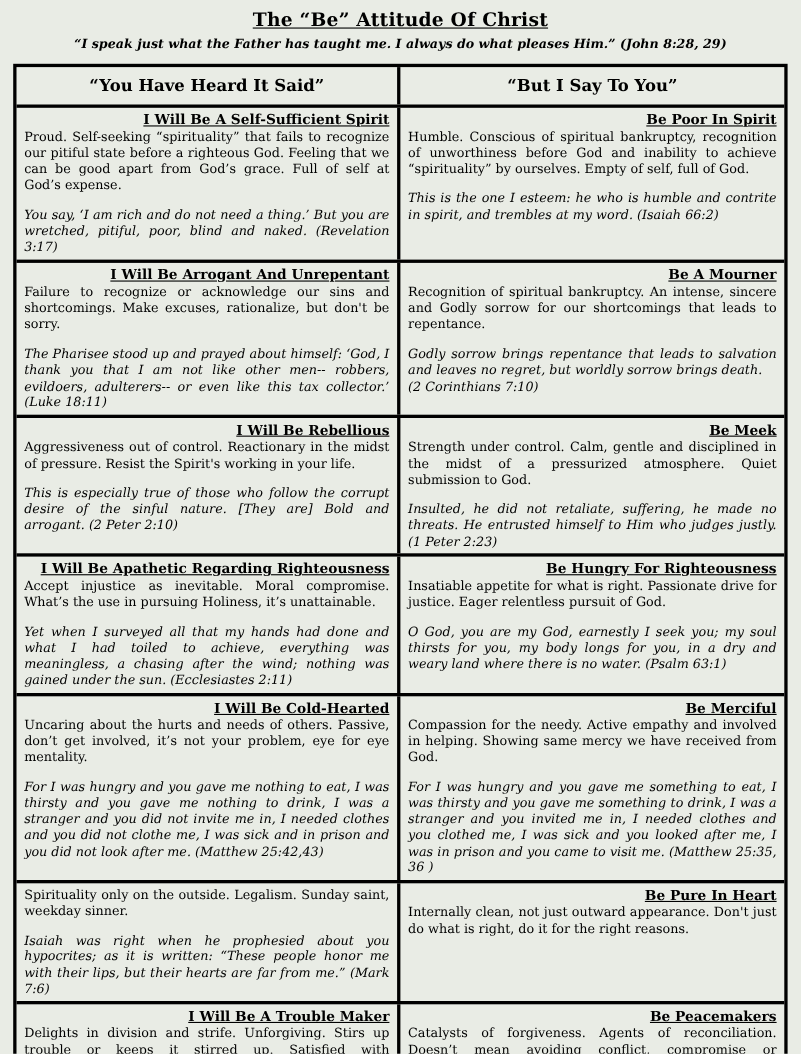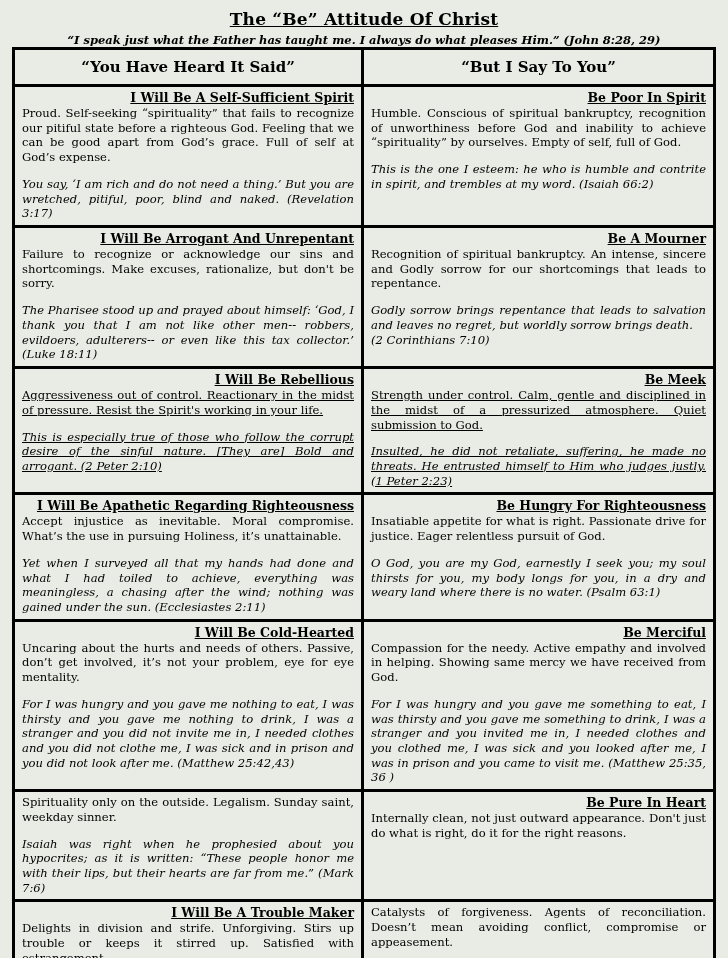--- a/index.html
+++ b/index.html
@@ -18,20 +18,21 @@
     text-decoration: underline;
     letter-spacing: 0.2px;
     margin-top: 2px;
   }
   .doc-subtitle {
     text-align: center;
     font-size: 11.5px;
     font-weight: bold;
     font-style: italic;
     margin-top: 4px;
+    margin-bottom: 11px;
   }
   .be-table {
     border: 3px solid #000;
     background: #e9ece5;
   }
   .t-row {
     display: grid;
     grid-template-columns: 1fr 1fr;
     border-top: 3px solid #000;
   }
@@ -65,21 +66,21 @@
   .sec-quote {
     font-size: 11.6px;
     line-height: 1.27;
     font-style: italic;
     text-align: justify;
     margin-top: 12px;
     white-space: pre-line;
   }
   .r1 { min-height: 98px; }
   .r2 { min-height: 101px; }
-  .r3 { min-height: 109px; text-decoration: underline; }
+  .r3 { min-height: 109px; }
   .r4 { min-height: 101px; }
   .r5 { min-height: 130px; }
   .r6 { min-height: 97px; }
   .r7 { min-height: 83px; }
 </style>
 </head>
 <body>
 
 <div class="page">
   <div class="doc-title">The “Be” Attitude Of Christ</div>
@@ -169,19 +170,20 @@
       </div>
     </div>
 
     <div class="t-row r7">
       <div class="cell left">
         <div class="sec-heading">I Will Be A Trouble Maker</div>
         <div class="sec-body">Delights in division and strife.  Unforgiving.  Stirs up trouble or keeps it stirred up.  Satisfied with estrangement.</div>
 
       </div>
       <div class="cell">
+        <div class="sec-heading">Be Peacemakers</div>
         <div class="sec-body">Catalysts of forgiveness.  Agents of reconciliation.  Doesn’t mean avoiding conflict, compromise or appeasement.</div>
 
       </div>
     </div>
 
   </div>
 </div>
 
 </body></html>

